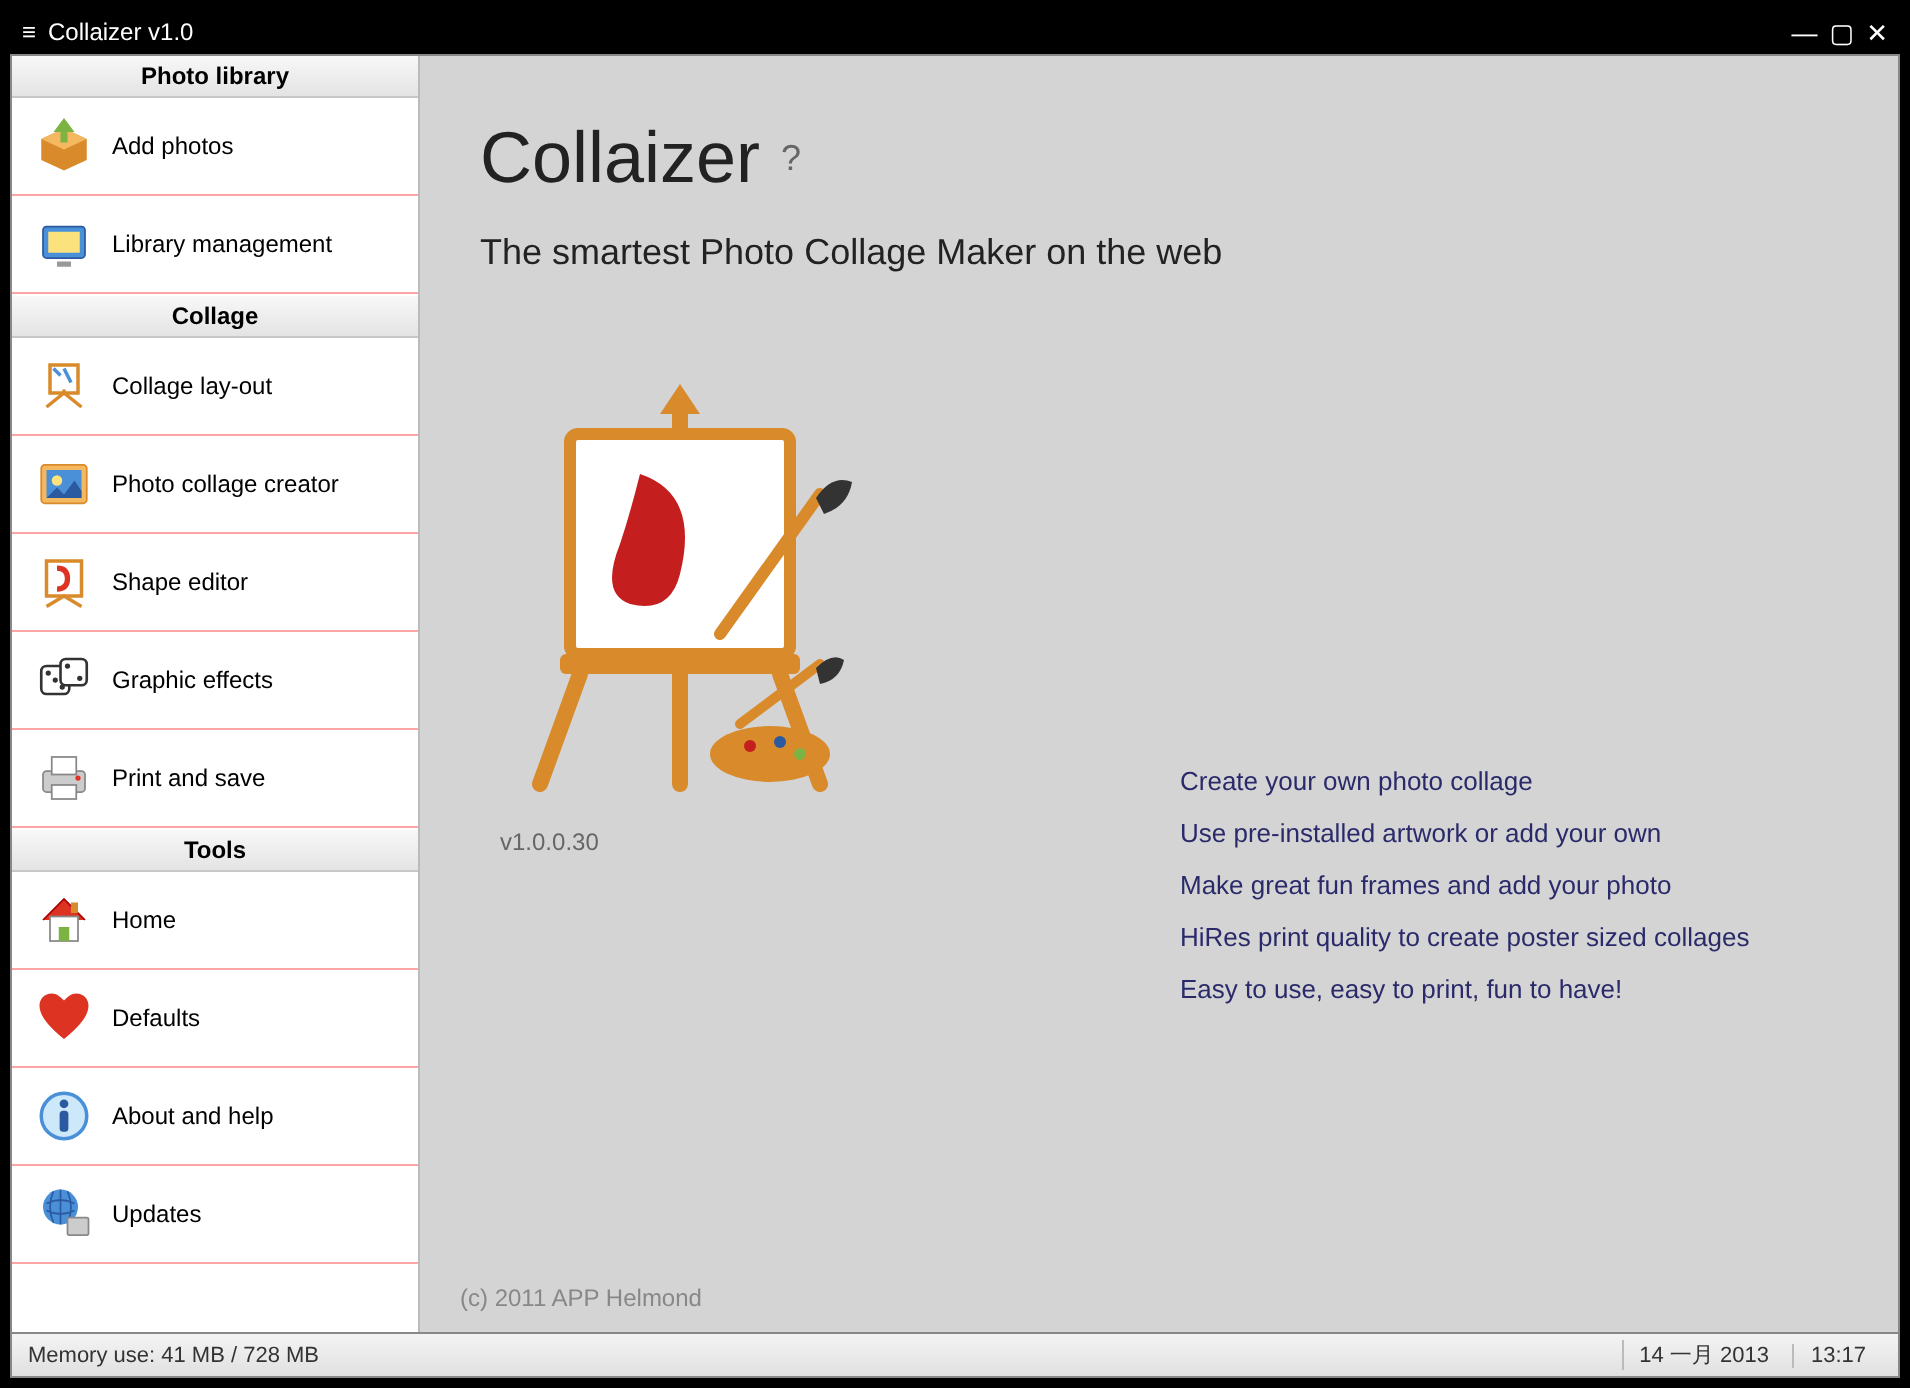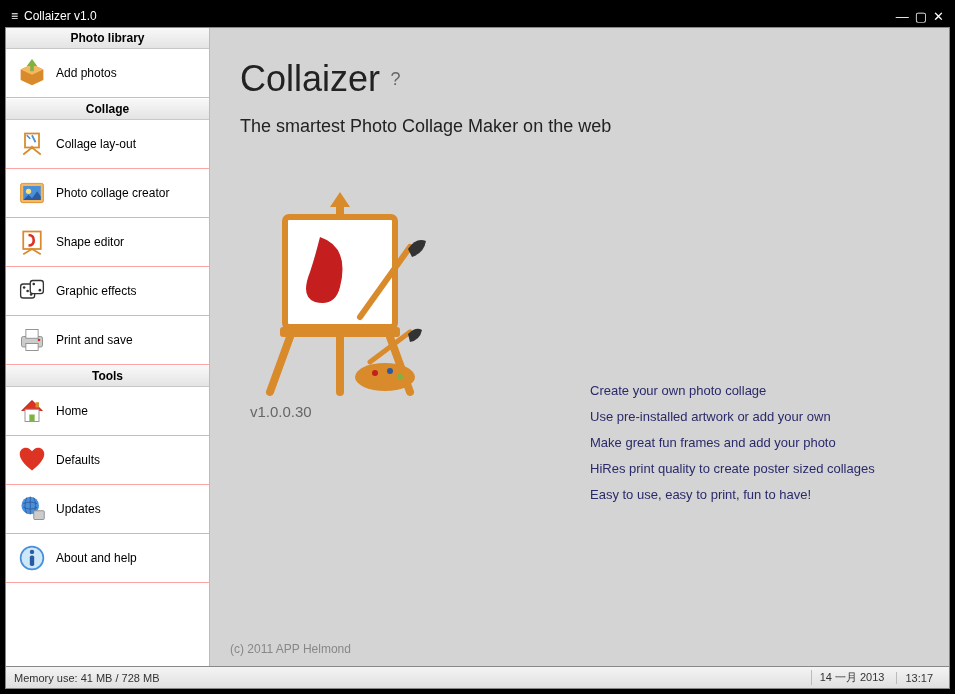--- a/index.html
+++ b/index.html
@@ -95,23 +95,23 @@
   color: #222;
 }
 .easel-block {
   margin-top: 50px;
   display: flex;
   align-items: flex-end;
   gap: 40px;
 }
 .easel { width: 200px; height: 210px; }
 .version-small {
-  font-size: 15px;
+  font-size: 12px;
   color: #666;
-  margin-top: 6px;
+  margin-top: 17px;
   margin-left: 10px;
 }
 .features {
   list-style: none;
   color: #2a2a6b;
   font-size: 13px;
   line-height: 2.0;
   position: absolute;
   left: 380px;
   top: 350px;
@@ -161,20 +161,30 @@
       <div class="nav-item">
         <span class="nav-icon">
           <svg viewBox="0 0 32 32" width="28" height="28">
               <path fill="#d98a2b" d="M3 12l13-6 13 6v12l-13 6-13-6z"></path>
               <path fill="#f4b860" d="M3 12l13 6 13-6-13-6z"></path>
               <path fill="#7cb342" d="M16 0l6 8h-4v6h-4V8h-4z"></path>
             </svg>
         </span>
         <span>Add photos</span>
       </div>
+      <div class="nav-item">
+        <span class="nav-icon">
+          <svg viewBox="0 0 32 32" width="28" height="28">
+              <rect x="4" y="6" width="24" height="18" rx="2" fill="#4a90d9" stroke="#2c5aa0"></rect>
+              <rect x="7" y="9" width="18" height="12" fill="#fbe27c"></rect>
+              <rect x="12" y="26" width="8" height="3" fill="#999"></rect>
+            </svg>
+        </span>
+        <span>Library management</span>
+      </div>
 
       <div class="section-header">Collage</div>
       <div class="nav-item">
         <span class="nav-icon">
           <svg viewBox="0 0 32 32" width="28" height="28">
               <rect x="8" y="4" width="16" height="16" fill="#fff" stroke="#d98a2b" stroke-width="2"></rect>
               <path d="M10 6l4 4m2-4l4 8" stroke="#4a90d9" stroke-width="2"></path>
               <path d="M6 28l10-8 10 8M16 20v-2" stroke="#d98a2b" stroke-width="2" fill="none"></path>
             </svg>
         </span>
@@ -243,36 +253,36 @@
         <span class="nav-icon">
           <svg viewBox="0 0 32 32" width="28" height="28">
               <path d="M16 28C6 20 2 14 2 9c0-4 3-7 7-7 3 0 5 2 7 4 2-2 4-4 7-4 4 0 7 3 7 7 0 5-4 11-14 19z" fill="#d32"></path>
             </svg>
         </span>
         <span>Defaults</span>
       </div>
       <div class="nav-item">
         <span class="nav-icon">
           <svg viewBox="0 0 32 32" width="28" height="28">
+              <circle cx="16" cy="16" r="13" fill="#cde8f9" stroke="#4a90d9" stroke-width="2"></circle>
+              <circle cx="16" cy="9" r="2.5" fill="#2c5aa0"></circle>
+              <rect x="13.5" y="13" width="5" height="12" rx="2" fill="#2c5aa0"></rect>
+            </svg>
+        </span>
+        <span>About and help</span>
+      </div>
+      <div class="nav-item">
+        <span class="nav-icon">
+          <svg viewBox="0 0 32 32" width="28" height="28">
               <circle cx="14" cy="12" r="10" fill="#4a90d9"></circle>
               <path d="M6 10q8-4 16 0M6 14q8 4 16 0M14 2v20M10 3q-4 9 0 18M18 3q4 9 0 18" stroke="#2c5aa0" fill="none"></path>
               <rect x="18" y="18" width="12" height="10" rx="1" fill="#ccc" stroke="#888"></rect>
             </svg>
         </span>
         <span>Updates</span>
-      </div>
-      <div class="nav-item">
-        <span class="nav-icon">
-          <svg viewBox="0 0 32 32" width="28" height="28">
-              <circle cx="16" cy="16" r="13" fill="#cde8f9" stroke="#4a90d9" stroke-width="2"></circle>
-              <circle cx="16" cy="9" r="2.5" fill="#2c5aa0"></circle>
-              <rect x="13.5" y="13" width="5" height="12" rx="2" fill="#2c5aa0"></rect>
-            </svg>
-        </span>
-        <span>About and help</span>
       </div>
     </div>
 
     <div class="main">
       <div>
         <span class="app-title">Collaizer</span>
         <span class="help-sup">?</span>
       </div>
       <div class="tagline">The smartest Photo Collage Maker on the web</div>
 

